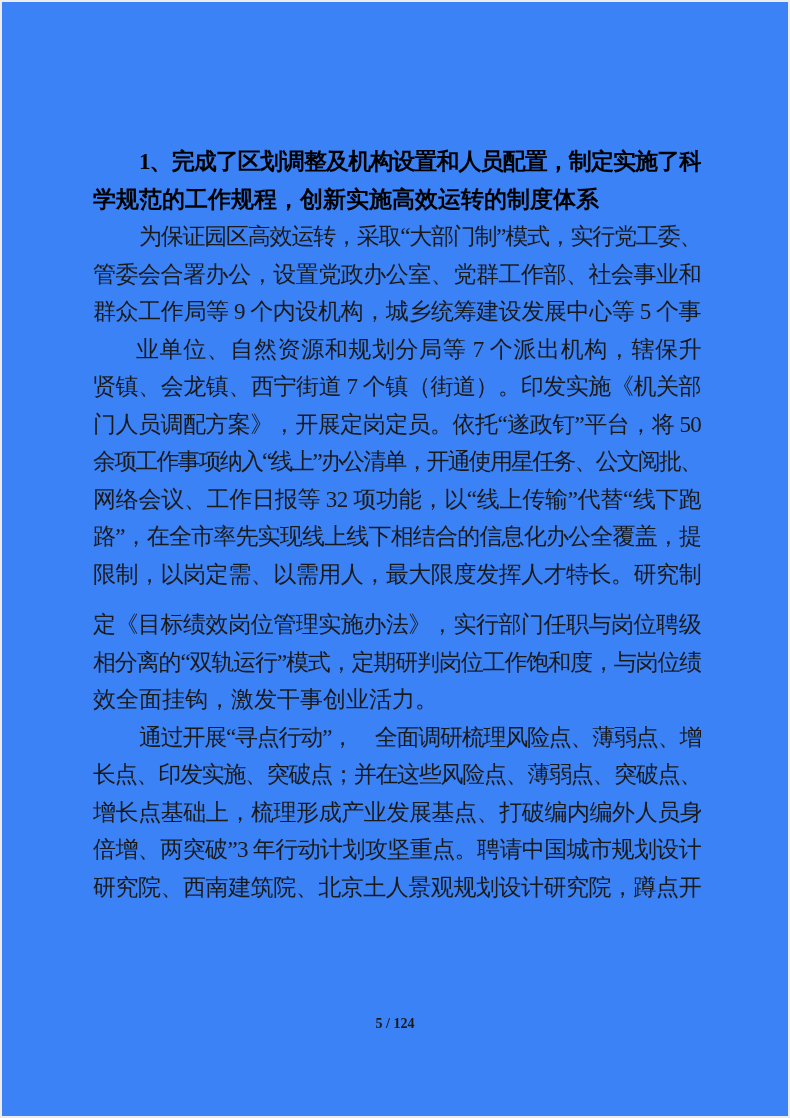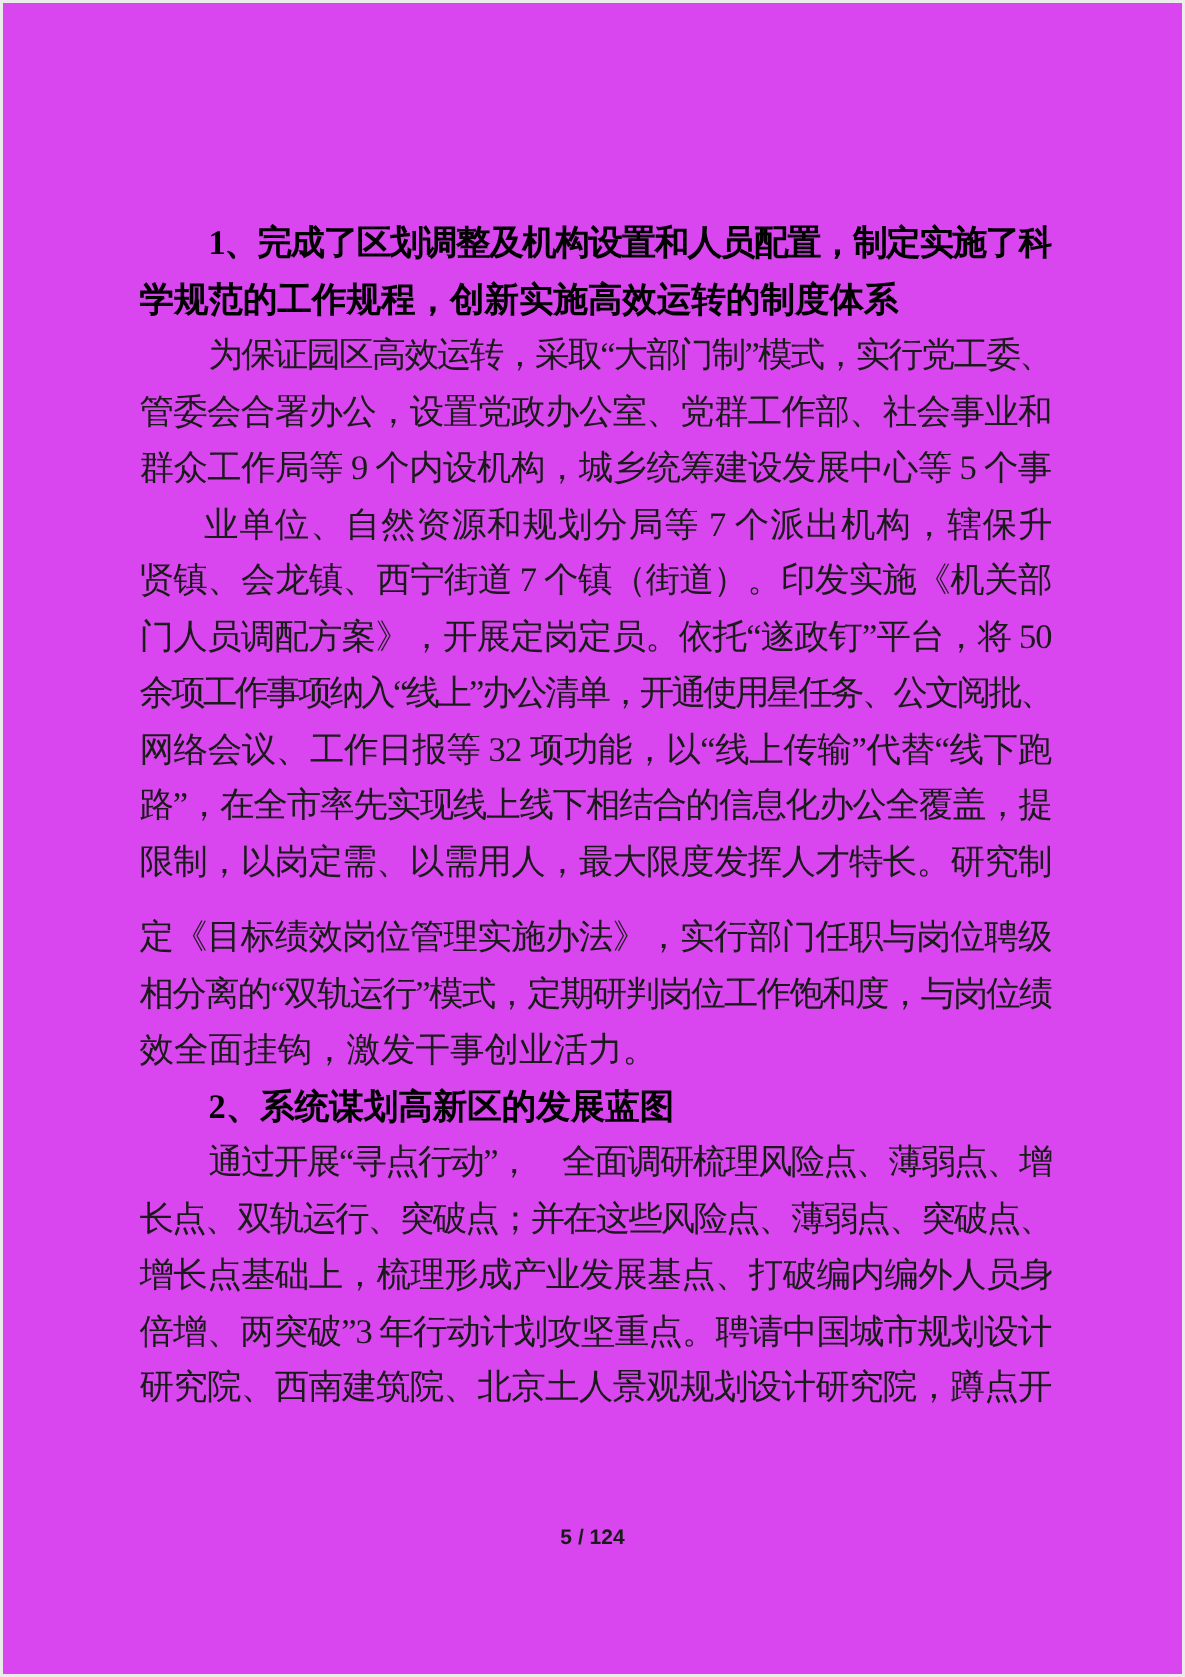--- a/index.html
+++ b/index.html
@@ -4,21 +4,21 @@
 <style>
   * { margin: 0; padding: 0; box-sizing: border-box; }
   html, body {
     background: #ffffff;
     font-family: "Liberation Serif", "DejaVu Serif", serif;
   }
   .page {
     position: relative;
     width: 790px;
     height: 1118px;
-    background: #d946ef;
+    background: #3b82f6;
     border: 2px solid #ececec;
     overflow: hidden;
   }
   .content {
     position: absolute;
     left: 91px;
     top: 141px;
     width: 608px;
   }
   .line {
@@ -40,21 +40,21 @@
   .line.heading {
     font-weight: 700;
     color: #000000;
   }
   .footer {
     position: absolute;
     left: 0;
     right: 0;
     top: 1014px;
     text-align: center;
-    font-family: Liberation Sans, sans-serif;
+    font-family: Liberation Serif, serif;
     font-size: 14px;
     font-weight: 700;
     color: #1a1a1a;
   }
 </style>
 </head>
 <body>
 
 <div class="page">
   <div class="content">
@@ -66,23 +66,22 @@
       <div class="line" style="letter-spacing: -0.614286px; margin-left: 43px;">业单位、自然资源和规划分局等 7 个派出机构，辖保升镇、聚</div>
       <div class="line" style="letter-spacing: -0.614286px;">贤镇、会龙镇、西宁街道 7 个镇（街道）。印发实施《机关部</div>
       <div class="line" style="letter-spacing: -0.701724px;">门人员调配方案》，开展定岗定员。依托“遂政钉”平台，将 50</div>
       <div class="line" style="letter-spacing: -2.08103px;">余项工作事项纳入“线上”办公清单，开通使用星任务、公文阅批、</div>
       <div class="line" style="letter-spacing: -0.45px;">网络会议、工作日报等 32 项功能，以“线上传输”代替“线下跑</div>
       <div class="line" style="letter-spacing: -1.00185px;">路”，在全市率先实现线上线下相结合的信息化办公全覆盖，提</div>
       <div class="line" style="letter-spacing: -0.65px;">限制，以岗定需、以需用人，最大限度发挥人才特长。研究制</div>
       <div class="line" style="letter-spacing: -0.65px; margin-top: 13px;">定《目标绩效岗位管理实施办法》，实行部门任职与岗位聘级</div>
       <div class="line" style="letter-spacing: -1.32857px;">相分离的“双轨运行”模式，定期研判岗位工作饱和度，与岗位绩</div>
       <div class="line no-just" style="">效全面挂钩，激发干事创业活力。</div>
-      <div class="line heading indent no-just" style="">2、系统谋划高新区的发展蓝图</div>
       <div class="line indent" style="letter-spacing: -1.41923px;">通过开展“寻点行动”，　全面调研梳理风险点、薄弱点、增</div>
-      <div class="line" style="letter-spacing: -1.48333px;">长点、双轨运行、突破点；并在这些风险点、薄弱点、突破点、</div>
+      <div class="line" style="letter-spacing: -1.48333px;">长点、印发实施、突破点；并在这些风险点、薄弱点、突破点、</div>
       <div class="line" style="letter-spacing: -1.79286px;">增长点基础上，梳理形成产业发展基点、打破编内编外人员身份“一</div>
       <div class="line" style="letter-spacing: -0.757143px;">倍增、两突破”3 年行动计划攻坚重点。聘请中国城市规划设计</div>
       <div class="line" style="letter-spacing: -0.65px;">研究院、西南建筑院、北京土人景观规划设计研究院，蹲点开</div>
     </div>
   <div class="footer">
     <span>5 / 124</span>
   </div>
 </div>
 
 </body></html>

